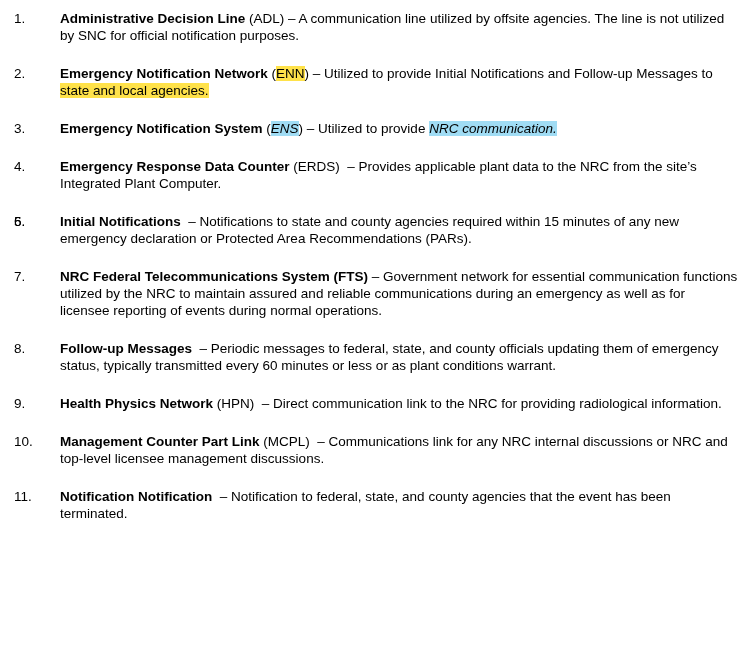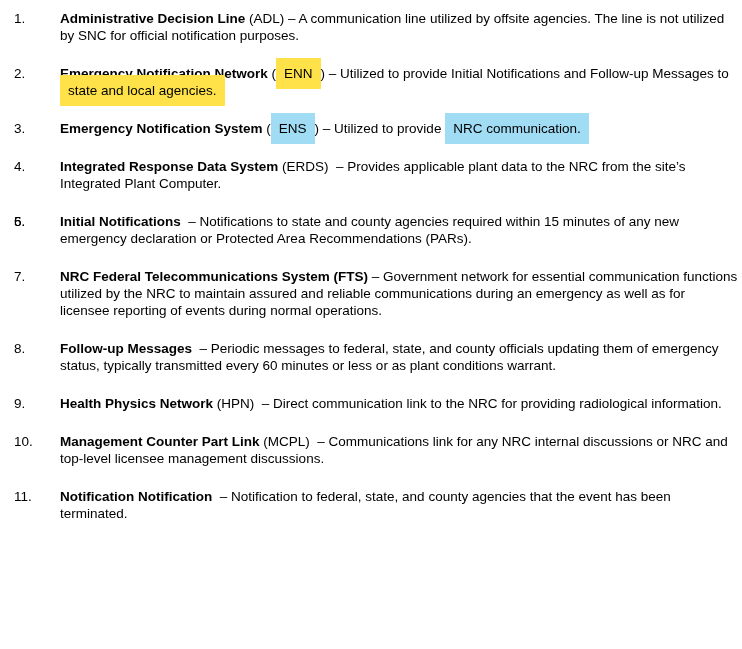--- a/index.html
+++ b/index.html
@@ -35,34 +35,34 @@
   }
   .item-text {
     white-space: pre-wrap;
   }
   .item-text b {
     font-weight: bold;
     margin-top: 20px;
   }
   mark {
     color: inherit;
-    padding: 8px;
+    padding: 0;
   }
   mark.hl-yellow { background: var(--hl-yellow, #ffe24a); }
-  mark.hl-blue   { background: var(--hl-blue, #a0dcf4); }
+  mark.hl-blue   { background: var(--hl-blue, #a0dcf4); font-style: italic; }
 </style>
 </head>
 <body style="--hl-yellow: #ffe24a; --hl-blue: #a0dcf4; background: rgb(255, 255, 255); color: rgb(0, 0, 0);">
 
 <main class="page">
   <div id="definitions-list">
       <div class="def-item"><span class="item-number">1.</span><span class="item-text"><b>Administrative Decision Line</b> (ADL) – A communication line utilized by offsite agencies. The line is not utilized by SNC for official notification purposes.</span></div>
       <div class="def-item"><span class="item-number">2.</span><span class="item-text"><b>Emergency Notification Network</b> (<mark class="hl-yellow">ENN</mark>) – Utilized to provide Initial Notifications and Follow-up Messages to <mark class="hl-yellow">state and local agencies.</mark></span></div>
       <div class="def-item"><span class="item-number">3.</span><span class="item-text"><b>Emergency Notification System</b> (<mark class="hl-blue">ENS</mark>) – Utilized to provide <mark class="hl-blue">NRC communication.</mark></span></div>
-      <div class="def-item"><span class="item-number">4.</span><span class="item-text"><b>Integrated Response Data System</b> (ERDS)  – Provides applicable plant data to the NRC from the site’s Integrated Plant Computer.</span></div>
+      <div class="def-item"><span class="item-number">4.</span><span class="item-text"><b>Emergency Response Data Counter</b> (ERDS)  – Provides applicable plant data to the NRC from the site’s Integrated Plant Computer.</span></div>
       <div class="def-item"><span class="item-number">5.</span></div>
       <div class="def-item"><span class="item-number">6.</span><span class="item-text"><b>Initial Notifications</b>  – Notifications to state and county agencies required within 15 minutes of any new emergency declaration or Protected Area Recommendations (PARs).</span></div>
       <div class="def-item"><span class="item-number">7.</span><span class="item-text"><b>NRC Federal Telecommunications System (FTS)</b> – Government network for essential communication functions utilized by the NRC to maintain assured and reliable communications during an emergency as well as for licensee reporting of events during normal operations.</span></div>
       <div class="def-item"><span class="item-number">8.</span><span class="item-text"><b>Follow-up Messages</b>  – Periodic messages to federal, state, and county officials updating them of emergency status, typically transmitted every 60 minutes or less or as plant conditions warrant.</span></div>
       <div class="def-item"><span class="item-number">9.</span><span class="item-text"><b>Health Physics Network</b> (HPN)  – Direct communication link to the NRC for providing radiological information.</span></div>
       <div class="def-item"><span class="item-number">10.</span><span class="item-text"><b>Management Counter Part Link</b> (MCPL)  – Communications link for any NRC internal discussions or NRC and top-level licensee management discussions.</span></div>
       <div class="def-item"><span class="item-number">11.</span><span class="item-text"><b>Notification Notification</b>  – Notification to federal, state, and county agencies that the event has been terminated.</span></div>
     </div>
 </main>
 

